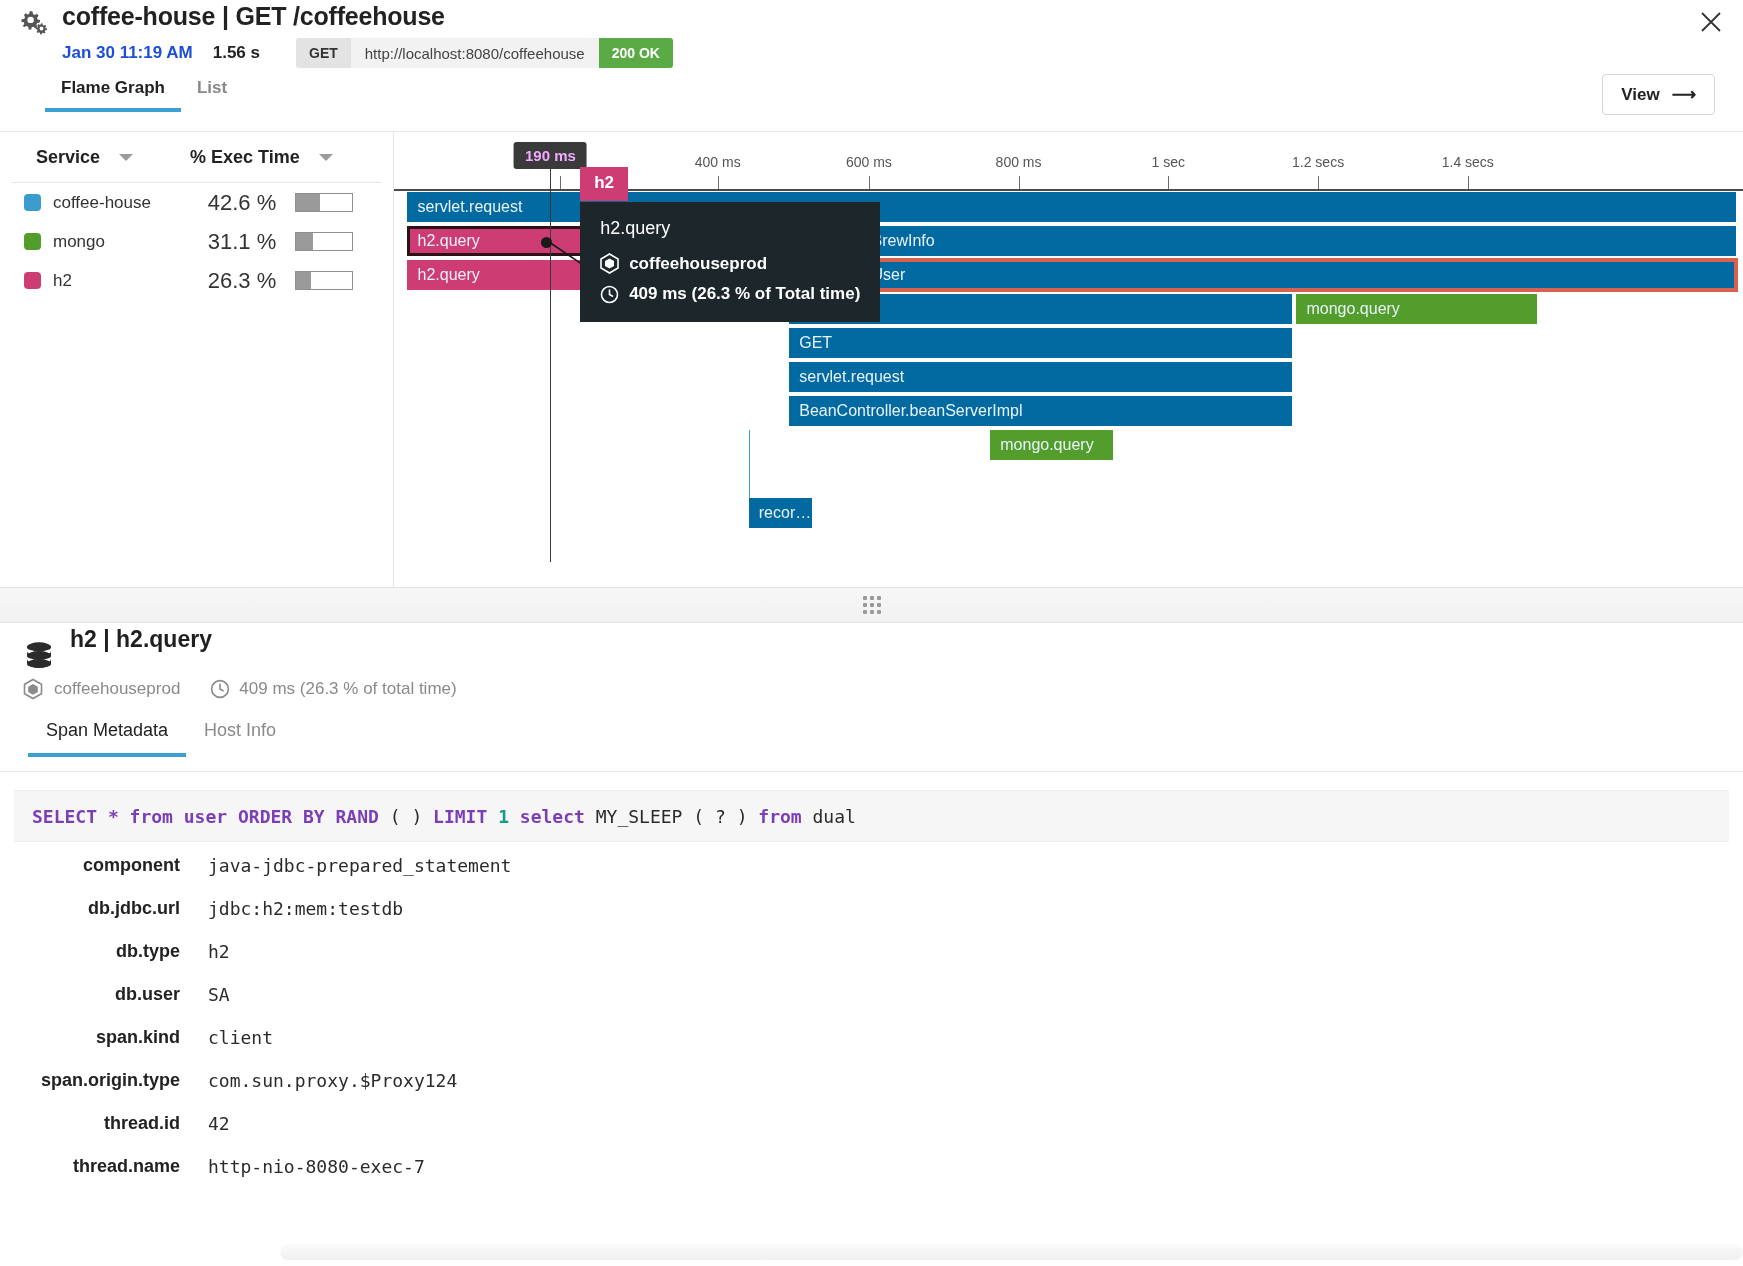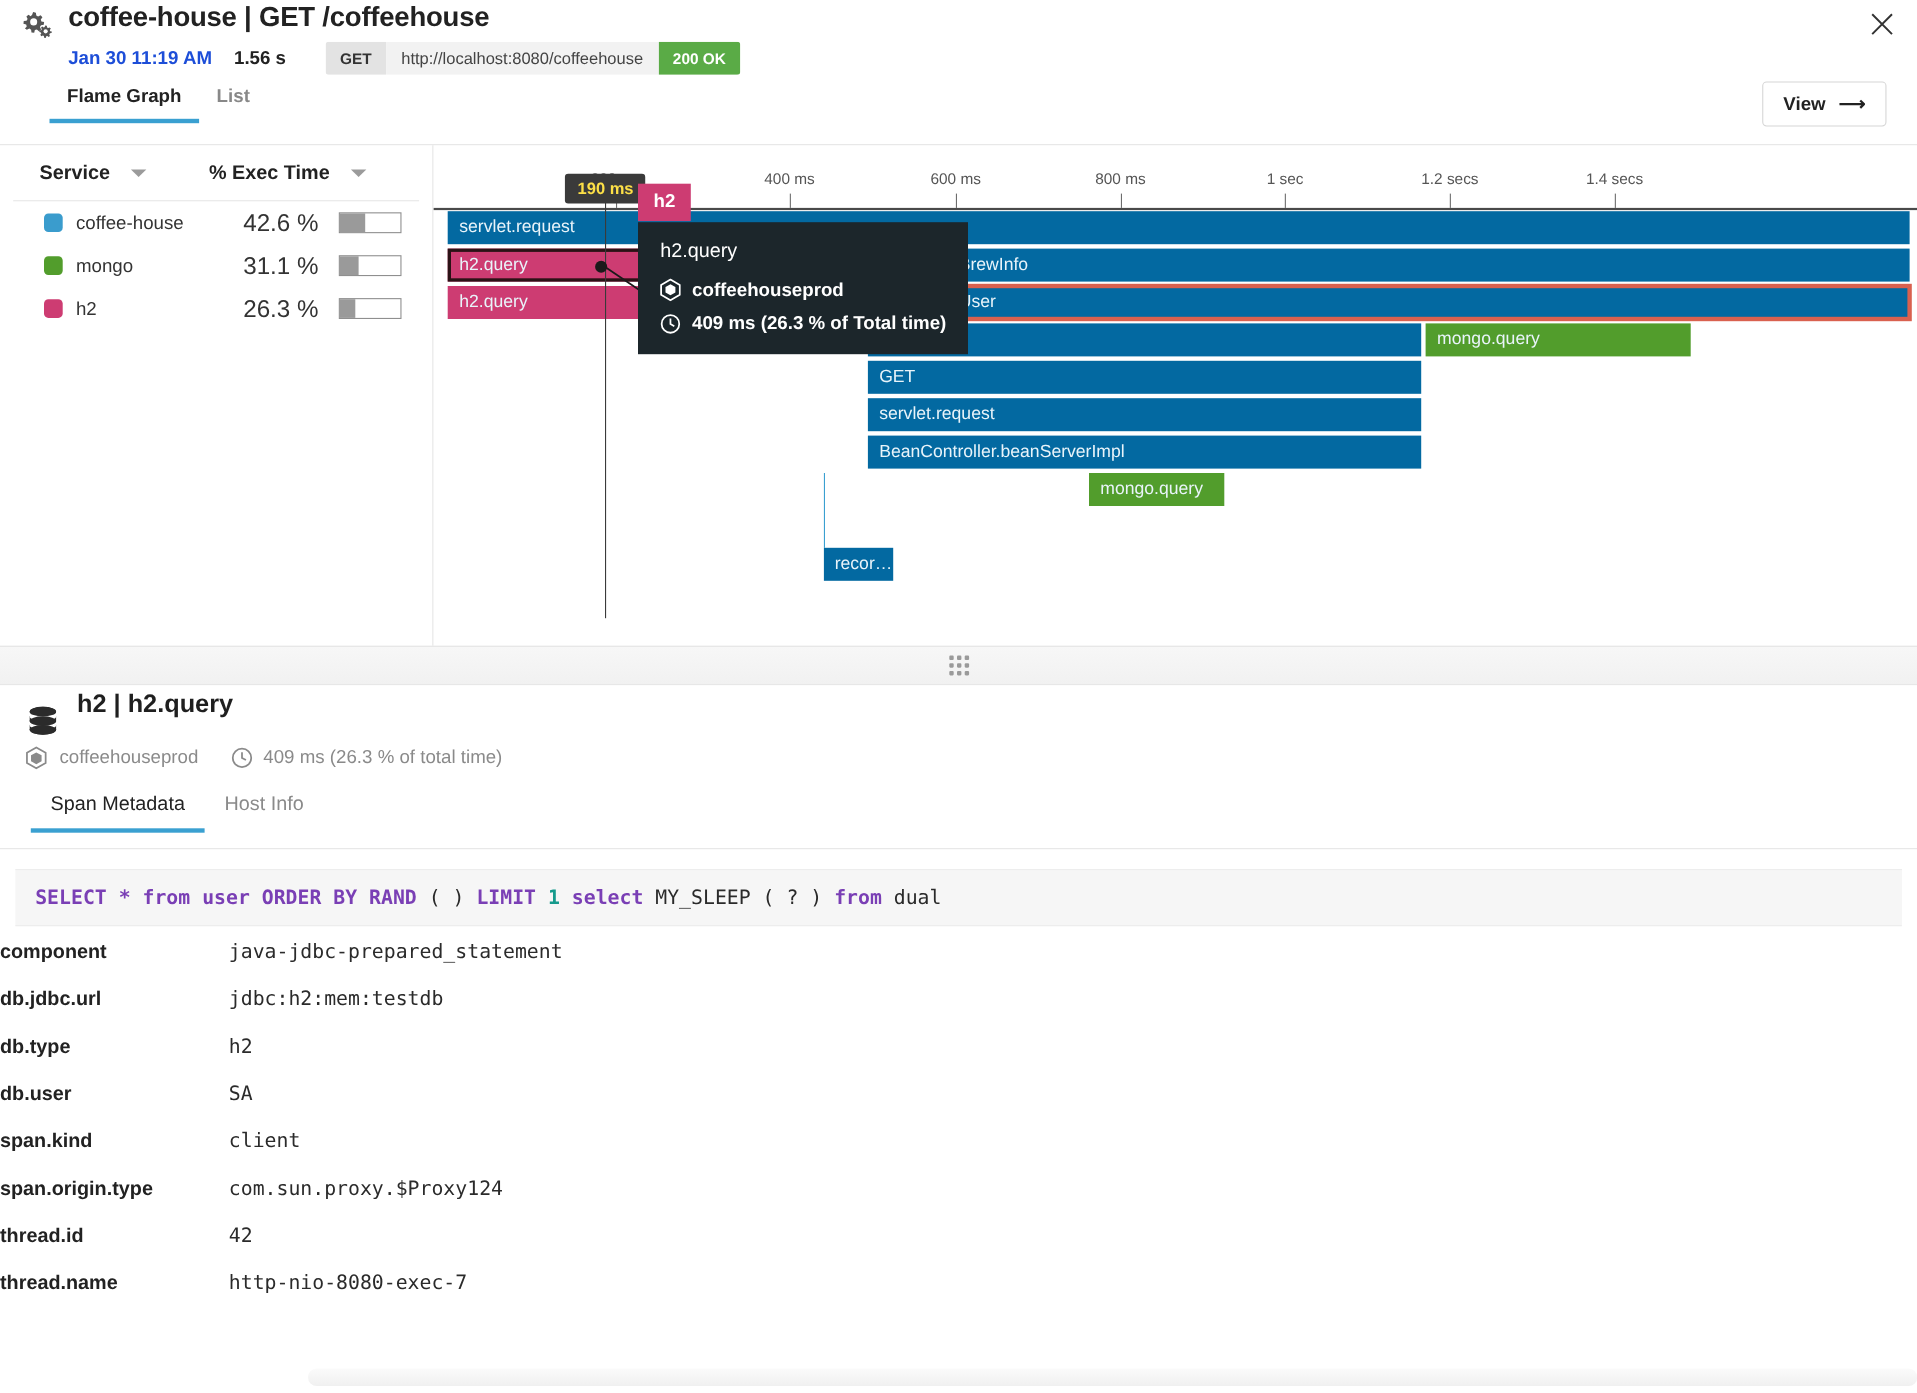--- a/index.html
+++ b/index.html
@@ -40,38 +40,38 @@
   .top-pane { position: absolute; left: 0; top: 132px; width: 1743px; height: 455px; }
 
   
   .legend { position: absolute; left: 0; top: 0; width: 394px; height: 455px; border-right: 1px solid #e6e6e6; }
   .legend-head { display: flex; align-items: center; height: 50px; padding: 0 12px; }
   .lh-service { width: 178px; font-size: 18px; font-weight: bold; color: #222; padding-left: 24px; position: relative; }
   .lh-exec { flex: 1; font-size: 18px; font-weight: bold; color: #222; text-align: left; padding-left: 0; position: relative; }
   .caret { display:inline-block; width: 0; height: 0; border-left: 7px solid transparent; border-right: 7px solid transparent;
            border-top: 7px solid #9b9b9b; vertical-align: middle; margin-left: 14px; }
   .legend-sep { height: 1px; background: #e6e6e6; margin: 0 12px; }
-  .legend-row { display: flex; align-items: center; height: 39px; padding: 0 28px; }
+  .legend-row { display: flex; align-items: center; height: 39px; padding: 0 12px; }
   .swatch { width: 17px; height: 17px; border-radius: 4px; margin-left: 12px; margin-right: 12px; flex: none; }
   .svc-name { width: 150px; font-size: 17px; color: #333; }
   .svc-pct { width: 78px; text-align: center; font-size: 22px; color: #333; }
   .svc-bar { width: 58px; height: 19px; border: 1px solid #8f8f8f; margin-left: 14px; position: relative; background: #fff; }
   .svc-bar > i { position: absolute; left: 0; top: 0; bottom: 0; background: #9a9a9a; display: block; }
 
   
   .flame { position: absolute; left: 394px; top: 0; right: 0; height: 455px; overflow: hidden; }
   .axis { position: absolute; left: 0; right: 0; top: 0; height: 60px; }
   .tick { position: absolute; top: 22px; font-size: 14px; color: #555; transform: translateX(-50%); white-space: nowrap; }
   .tick-mark { position: absolute; top: 44px; width: 1px; height: 13px; background: #6d6d6d; }
   .axis-line { position: absolute; left: 0; right: 0; top: 57px; height: 2px; background: #4a4a4a; }
 
   .cursor-line { position: absolute; top: 30px; bottom: 25px; width: 1px; background: #3a3a3a; }
   .cursor-line2 { position: absolute; width: 1px; background: #3aa0d1; }
-  .cursor-badge { position: absolute; background: #3a3a3a; color: #fde047; font-size: 15px; font-weight: bold;
-    padding: 5px 11px; border-radius: 3px; transform: translateX(-50%); white-space: nowrap; margin-top: 16px; }
+  .cursor-badge { position: absolute; background: #3a3a3a; color: #f0abfc; font-size: 15px; font-weight: bold;
+    padding: 5px 11px; border-radius: 3px; transform: translateX(-50%); white-space: nowrap; }
   .cursor-dot { position: absolute; width: 11px; height: 11px; border-radius: 50%; background: #1a1a1a; }
 
   .bar { position: absolute; height: 30px; display: flex; align-items: center; color: #e9f4fa;
          font-size: 16px; padding-left: 10px; white-space: nowrap; overflow: hidden; cursor: pointer; }
   .bar.blue { background: #0369a1; }
   .bar.green { background: #529d2c; }
   .bar.pink { background: #cd3c72; }
   .bar.sel { outline: 3px solid #2b1216; outline-offset: -3px; }
   .bar.err { outline: 4px solid #d9614f; outline-offset: -2px; }
 
@@ -108,21 +108,21 @@
              border-top: 1px solid #ededed; border-bottom: 1px solid #ededed;
              display: flex; align-items: center; padding-left: 18px;
              font-family: "DejaVu Sans Mono", monospace; font-size: 18px; }
   .sql-kw { color: #7a3fb5; font-weight: bold; }
   .sql-num { color: #159a8c; font-weight: bold; }
   .sql-id { color: #2a2a2a; }
   .sql-sp { white-space: pre; }
 
   .kv { position: absolute; left: 0; right: 0; top: 855px; }
   .kv-row { display: flex; align-items: flex-start; height: 43px; }
-  .kv-key { width: 180px; font-size: 18px; font-weight: bold; color: #222; padding-right: 0; }
+  .kv-key { width: 180px; text-align: right; font-size: 18px; font-weight: bold; color: #222; padding-right: 0; }
   .kv-val { margin-left: 28px; font-family: "DejaVu Sans Mono", monospace; font-size: 18px; color: #2b2b2b; }
 
   .hscroll { position: absolute; left: 280px; top: 1244px; width: 1463px; height: 16px;
              background: linear-gradient(#fbfbfb,#f0f0f0); border-radius: 8px; }
 </style>
 </head>
 <body>
 
 <div class="app">
 

